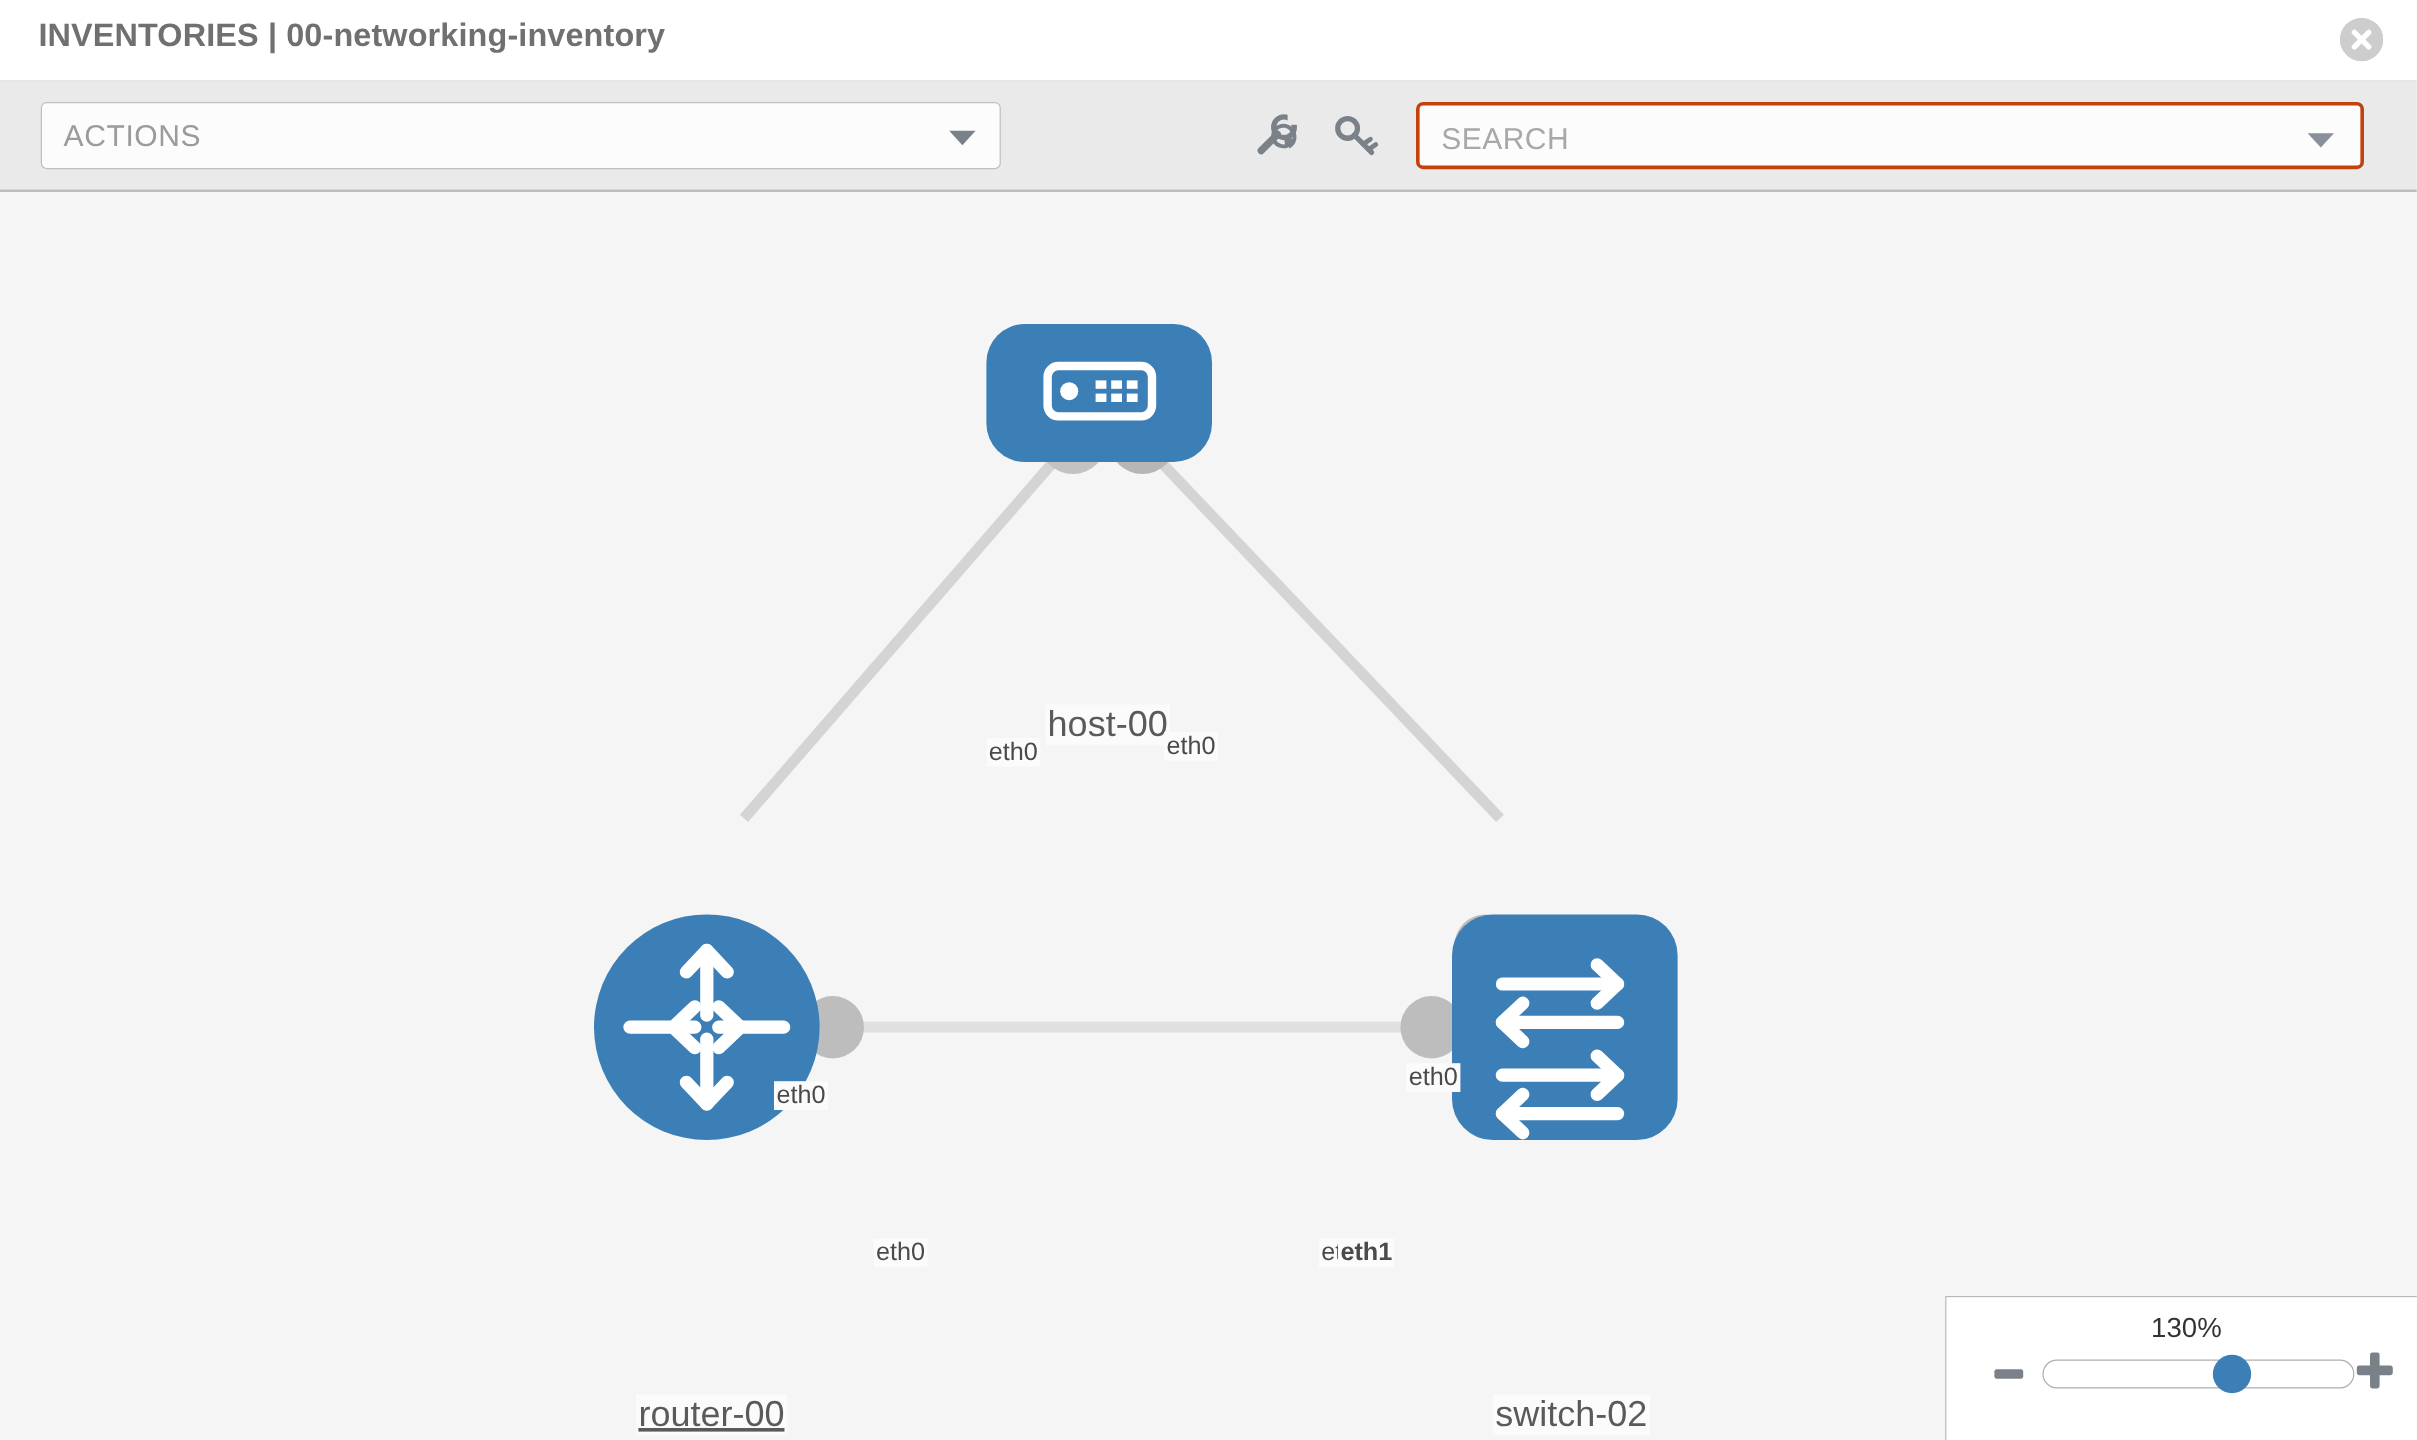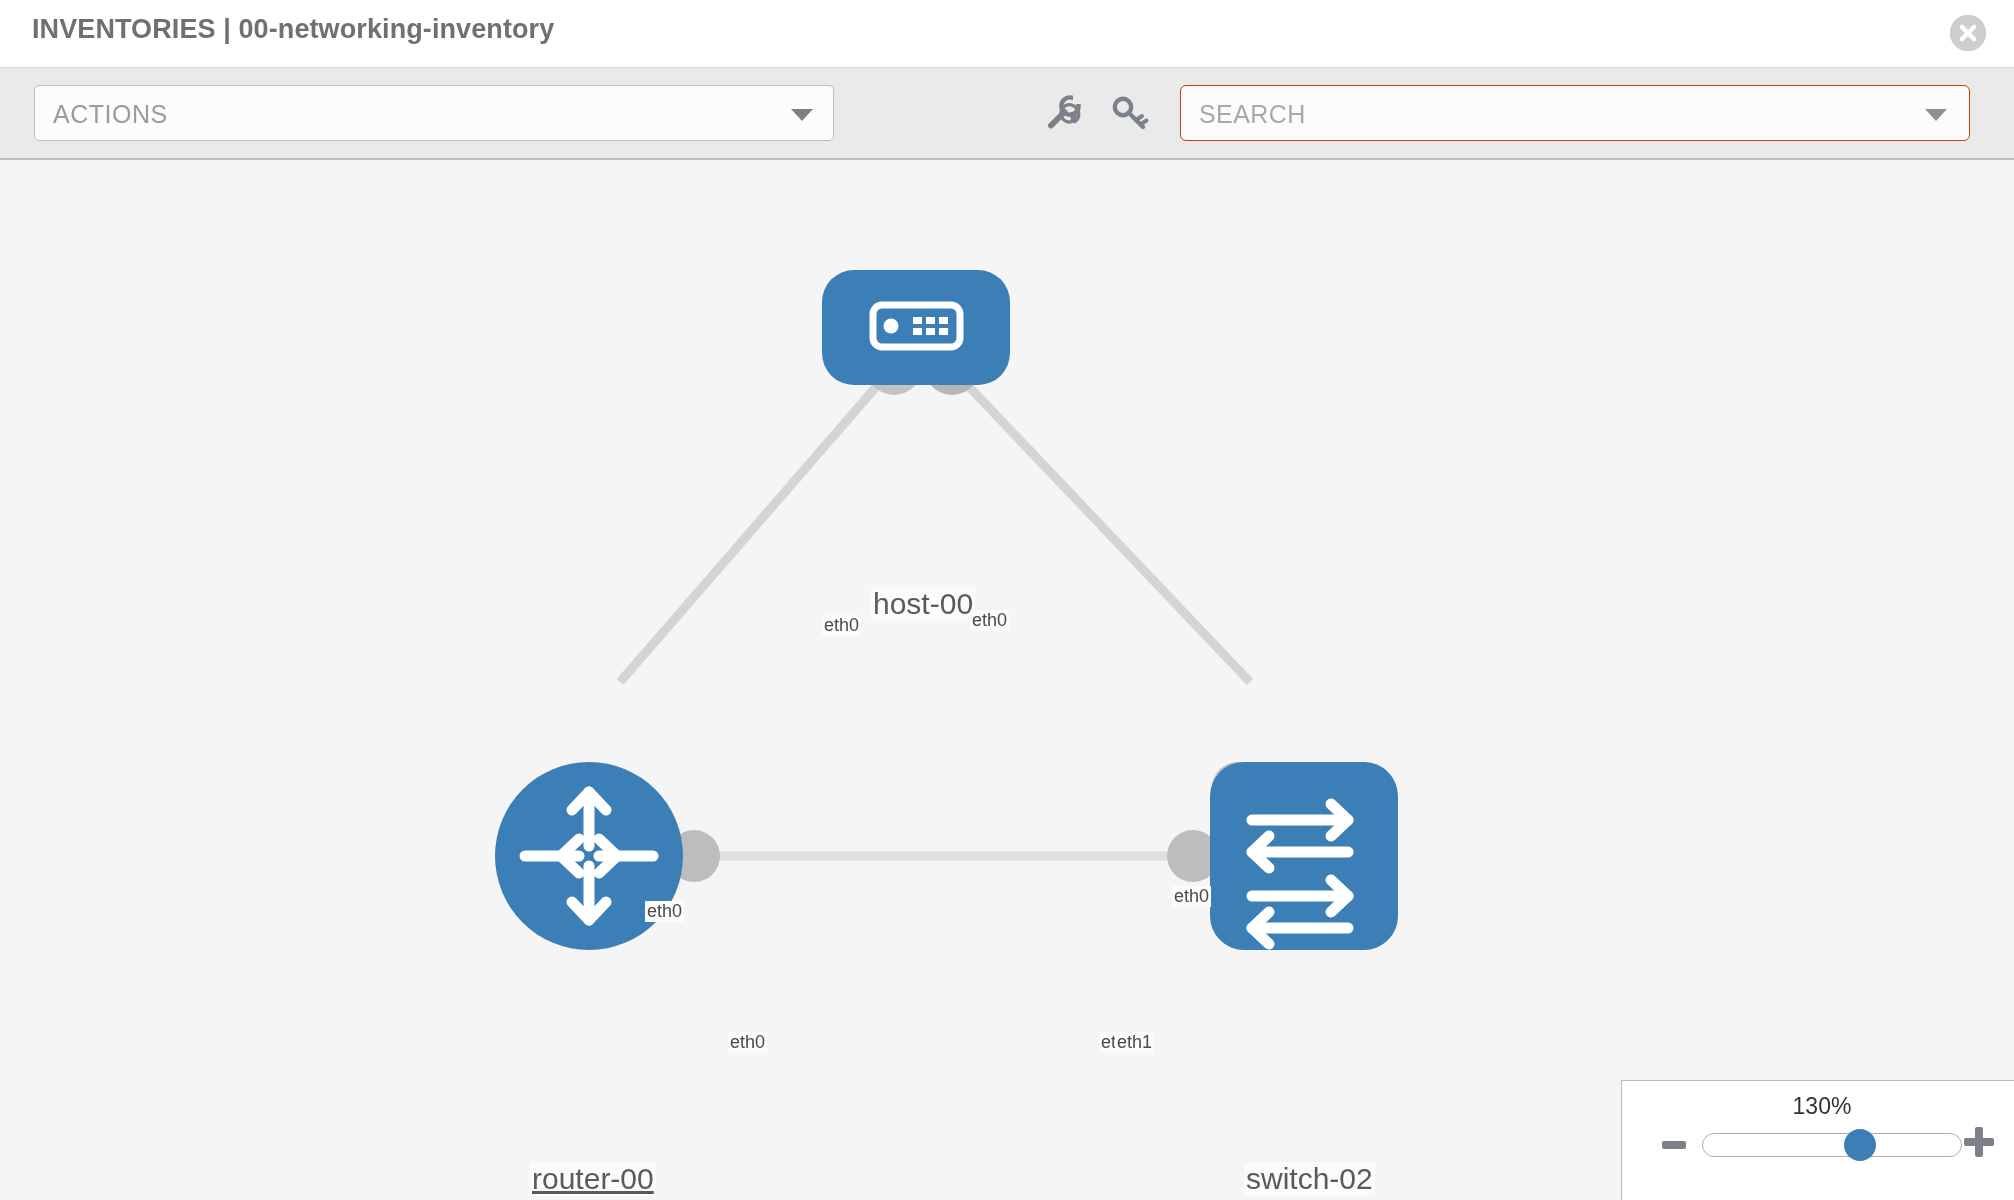--- a/index.html
+++ b/index.html
@@ -101,21 +101,21 @@
   .tool-icon.wrench { left: 1042px; }
   .tool-icon.key    { left: 1108px; }
 
   .search-box {
     position: absolute;
     left: 1180px;
     top: 85px;
     width: 790px;
     height: 56px;
     background: #fcfcfc;
-    border: 1px solid #c2410c;
+    border: 3px solid #c2410c;
     border-radius: 6px;
     cursor: text;
   }
   .search-text {
     position: absolute;
     left: 18px;
     top: 14px;
     font-size: 25px;
     color: #a8a8a8;
     letter-spacing: 0.4px;
@@ -149,21 +149,21 @@
   .node-label {
     position: absolute;
     font-size: 30px;
     color: #5a5a5a;
     background: #fbfbfb;
     white-space: nowrap;
     padding: 0 2px;
   }
   .port-label {
     position: absolute;
-    font-size: 18px;
+    font-size: 21px;
     color: #4a4a4a;
     background: #fbfbfb;
     white-space: nowrap;
     padding: 0 2px;
   }
 
   
   .zoom-panel {
     position: absolute;
     left: 1621px;
@@ -331,21 +331,21 @@
     <div class="node-label" style="left:871px; top:425px;">host-00</div>
     <div class="node-label" style="left:530px; top:1000px;text-decoration:underline;">router-00</div>
     <div class="node-label" style="left:1244px; top:1000px;">switch-02</div>
 
     <div class="port-label" style="left:822px; top:453px;">eth0</div>
     <div class="port-label" style="left:970px; top:448px;">eth0</div>
     <div class="port-label" style="left:645px; top:739px;">eth0</div>
     <div class="port-label" style="left:1172px; top:724px;">eth0</div>
     <div class="port-label" style="left:728px; top:870px;">eth0</div>
     <div class="port-label" style="left:1099px; top:870px;">eth0</div>
-    <div class="port-label" style="left:1115px; top:870px;">eth1</div>
+    <div class="port-label" style="left:1115px; top:870px;font-weight:bold;">eth1</div>
   </div>
 
   <div class="zoom-panel">
     <div class="zoom-value">130%</div>
 
     <div class="zoom-minus">
       <svg width="28" height="28" viewBox="0 0 28 28">
         <rect x="2" y="10" width="24" height="8" rx="2" fill="#7b8189"></rect>
       </svg>
     </div>

